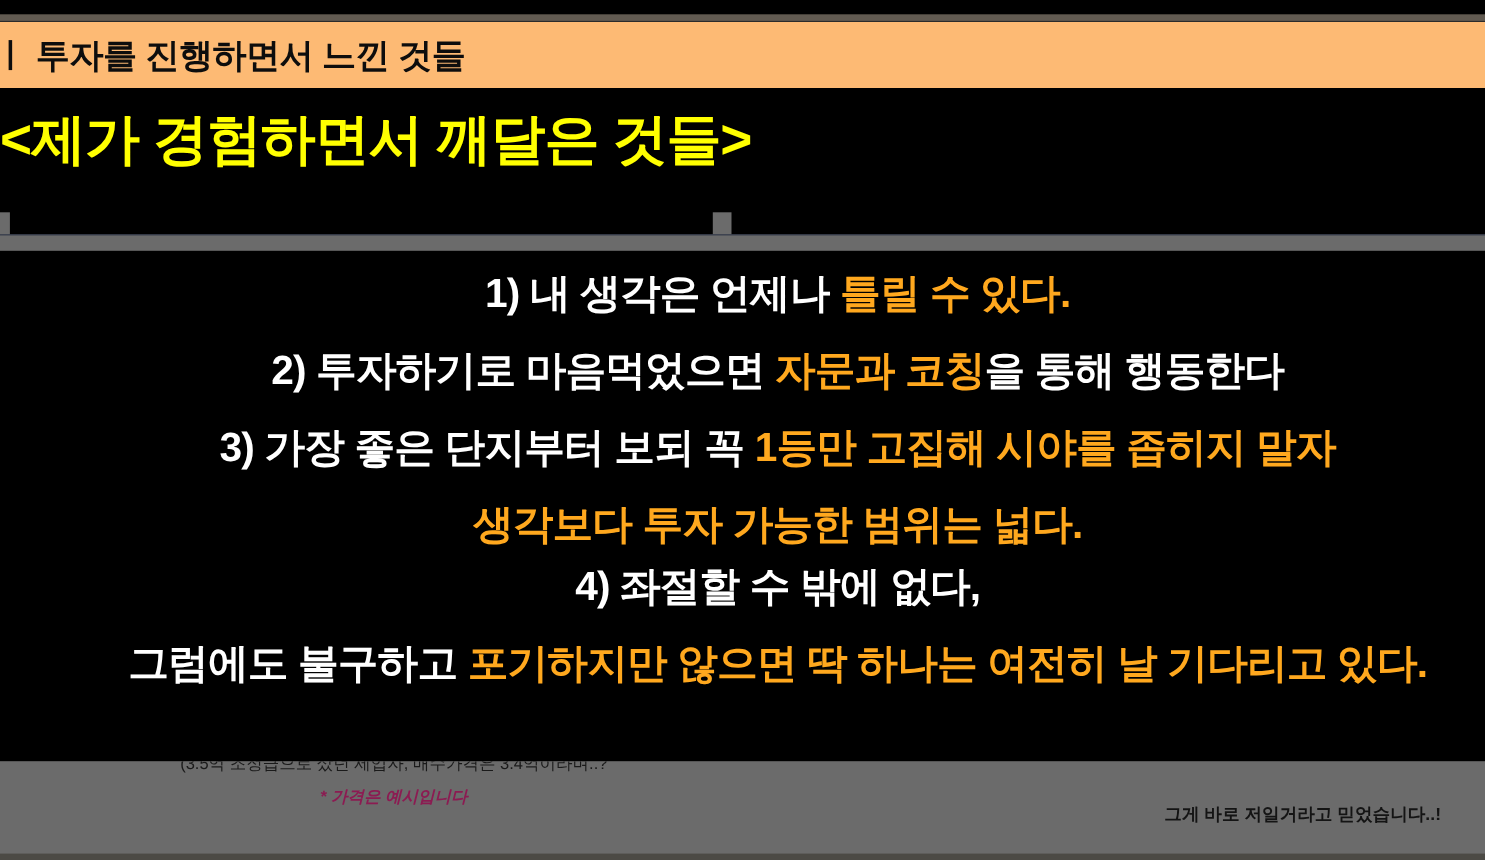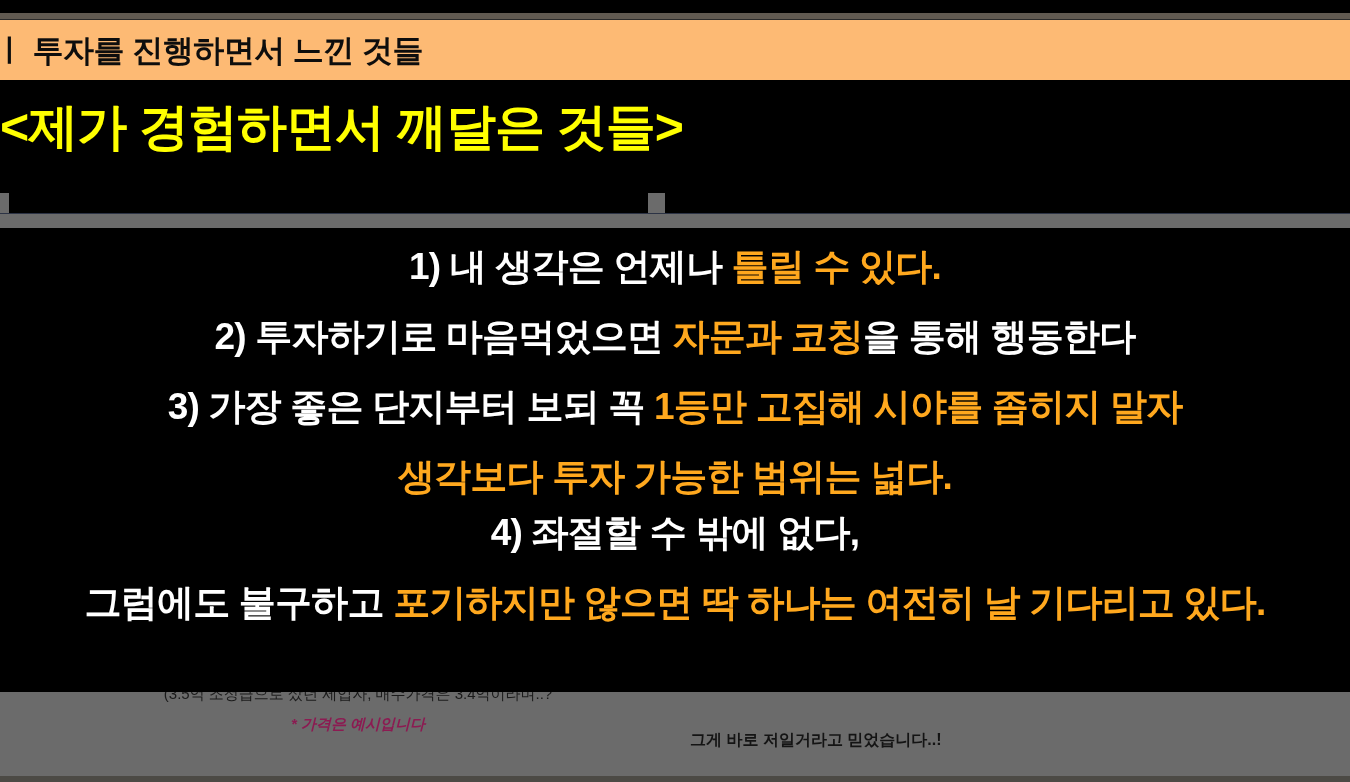--- a/index.html
+++ b/index.html
@@ -94,20 +94,21 @@
     left: 648px; bottom: 13px;
     width: 17px; height: 22px;
     background: #6b6b6b;
   }
 
   
   .lines {
     position: absolute;
     left: 0; top: 168px;
     width: 1086px;
+    padding-left: 32px;
   }
   .line {
     width: 1350px;
     text-align: center;
     white-space: nowrap;
     font-weight: 700;
     line-height: 1;
     color: #ffffff;
     letter-spacing: -0.8px;
   }
@@ -168,21 +169,21 @@
     font-size: 15px;
     font-weight: 700;
     font-style: italic;
     color: #8c1b52;
     white-space: nowrap;
   }
   .bottom-right-block {
     position: absolute;
     left: 690px; top: 38px;
     width: 620px;
-    text-align: left;
+    text-align: right;
     font-size: 16px;
     font-weight: 700;
     color: #141414;
     white-space: nowrap;
   }
 </style>
 </head>
 <body>
 
 <div class="top-black-strip"></div>

